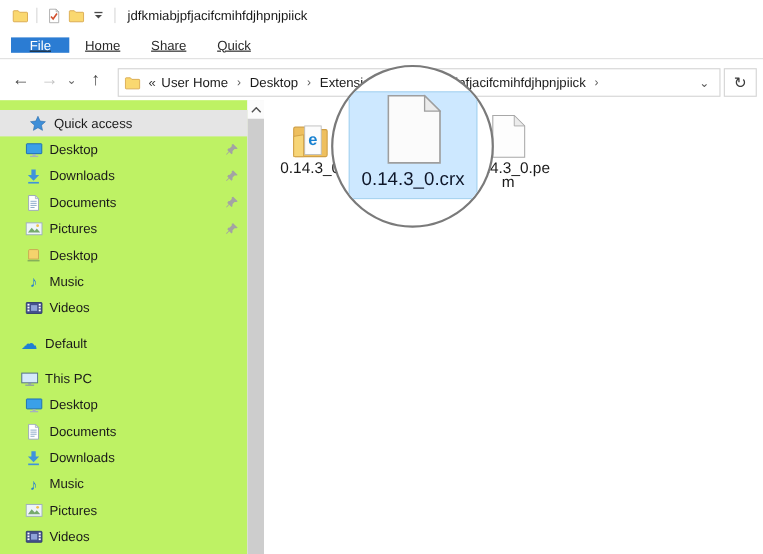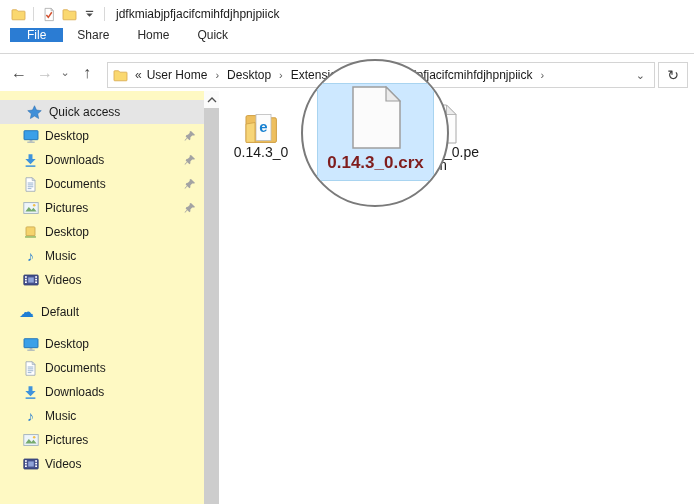--- a/index.html
+++ b/index.html
@@ -8,41 +8,41 @@
     width: 694px; height: 504px; position: relative; overflow: hidden;
     background: #fff; font-family: "Liberation Sans", sans-serif;
     font-size: 12px; color: #1a1a1a;
   }
   
   .titlebar { height: 28px; display: flex; align-items: center; padding-left: 8px; }
   .titlebar .qat-btn { display:flex; align-items:center; justify-content:center; width:20px; height:22px; }
   .vsep { width:1px; height:14px; background:#d8d8d8; margin:0 5px; }
   .title-text { margin-left: 6px; font-size: 12px; color:#1a1a1a; white-space:nowrap; }
   
-  .tabrow { height: 26px; display: flex; align-items: flex-start; border-bottom: 1px solid #d6d6d6; padding-left: 10px; background:#fff; }
+  .tabrow { height: 26px; display: flex; align-items: center; border-bottom: 1px solid #d6d6d6; padding-left: 10px; background:#fff;text-decoration:underline; }
   .tab { padding: 0 14px; display: flex; align-items: center; font-size: 12px; color: #2a2a2a; cursor: default; }
   .tab.file { background: #2b7cd3; color: #fff; padding: 0 17px; }
   
   .toolbar { height: 37px; position: relative; background:#fff; }
   .navbtn { position:absolute; top:0; height:37px; display:flex; align-items:center; justify-content:center; color:#4a4a4a; }
   .nb-back { left:6px; width:26px; font-size:16px; }
   .nb-fwd { left:32px; width:26px; font-size:16px; color:#c3c3c3; }
   .nb-recent { left:56px; width:18px; font-size:11px; color:#6a6a6a; }
   .nb-up { left:74px; width:26px; font-size:16px; }
   .addrbox { position:absolute; left:107px; top:8px; width:548px; height:26px; border:1px solid #d4d4d4; background:#fff; display:flex; align-items:center; padding-left:5px; }
   .addr-folder { display:flex; align-items:center; margin-right:4px; }
   .crumbs { display:flex; align-items:center; white-space:nowrap; overflow:hidden; }
   .crumb { padding:0 2px; }
   .crumb-sep { padding:0 6px; color:#5a5a5a; font-size:11px; }
   .crumb-overflow { padding:0 3px; color:#3a3a3a; }
   .addr-dd { margin-left:auto; padding-right:9px; color:#5a5a5a; font-size:11px; }
   .refreshbox { position:absolute; left:658px; top:8px; width:30px; height:26px; border:1px solid #d4d4d4; background:#fff; display:flex; align-items:center; justify-content:center; font-size:14px; color:#3c3c3c; }
   
   .bodyrow { display:flex; height:413px; }
-  .nav { width:204px; padding-top:9px; background:#fef9c3; flex:none; }
+  .nav { width:225px; padding-top:9px; background:#bef264; flex:none; }
   .nav-row { height:24px; display:flex; align-items:center; position:relative; cursor:default; }
   .nav-row .nicon { width:17px; height:16px; display:flex; align-items:center; justify-content:center; margin-right:6px; flex:none; }
   .nav-row .lbl { font-size:12px; color:#1a1a1a; white-space:nowrap; }
   .lv-qa { padding-left:26px; }
   .lv-child { padding-left:22px; }
   .lv-root { padding-left:18px; }
   .qa-active { background:#e5e5e5; }
   .pin { position:absolute; right:8px; top:6px; }
   .nav-gap { height:8px; }
   .glyph-ico { font-size:14px; color:#2a7fd0; line-height:1; }
@@ -55,21 +55,21 @@
   .main { flex:1; position:relative; background:#fff; }
   .file-item { position:absolute; width:72px; text-align:center; }
   .icon-slot { height:44px; display:flex; align-items:flex-end; justify-content:center; }
   .flabel { margin-top:2px; font-size:14px; line-height:13px; color:#1a1a1a; }
   
   .magnifier { position:absolute; left:301px; top:59px; width:148px; height:148px;
     border-radius:50%; background:#fff; border:2px solid #7a7a7a; overflow:hidden; z-index:40; }
   .mag-sel { position:absolute; left:14px; top:22px; width:117px; height:98px;
     background:#cde8ff; border:1px solid #a9d4f0; }
   .mag-doc { position:absolute; left:34px; top:2px; }
-  .mag-label { position:absolute; left:-10px; right:-10px; top:69px; text-align:center; font-size:17px; color:#7f1d1d; white-space:nowrap;font-weight:bold; }
+  .mag-label { position:absolute; left:-10px; right:-10px; top:69px; text-align:center; font-size:17px; color:#0f172a; white-space:nowrap; }
   svg { display:block; }
   .defs { position:absolute; width:0; height:0; overflow:hidden; }
 </style>
 </head>
 <body>
 
 <svg class="defs" xmlns="http://www.w3.org/2000/svg">
   <symbol id="i-folder" viewBox="0 0 16 14">
     <path d="M1 3.2 L1 2.6 C1 2.2 1.3 1.9 1.7 1.9 L5.9 1.9 L7.3 3.4 L14.3 3.4 C14.7 3.4 15 3.7 15 4.1 L15 12 C15 12.4 14.7 12.7 14.3 12.7 L1.7 12.7 C1.3 12.7 1 12.4 1 12 Z" fill="#fad870" stroke="#d9a94f" stroke-width="0.9"></path>
   </symbol>
@@ -154,22 +154,22 @@
         <svg width="11" height="8">
           <use href="#i-qatchev"></use>
         </svg>
       </span>
     <span class="vsep"></span>
     <span class="title-text">jdfkmiabjpfjacifcmihfdjhpnjpiick</span>
   </div>
 
   <div class="tabrow">
     <span class="tab file">File</span>
+    <span class="tab">Home</span>
     <span class="tab">Share</span>
-    <span class="tab">Home</span>
     <span class="tab">Quick</span>
   </div>
 
   <div class="toolbar">
     <span class="navbtn nb-back">←</span>
     <span class="navbtn nb-fwd">→</span>
     <span class="navbtn nb-recent">⌄</span>
     <span class="navbtn nb-up">↑</span>
 
     <div class="addrbox">
@@ -276,20 +276,28 @@
             </svg>
           </span>
         <span class="lbl">Videos</span>
       </div>
       <div class="nav-gap"></div>
       <div class="nav-row lv-root">
         <span class="nicon cloud-ico">☁</span>
         <span class="lbl">Default</span>
       </div>
       <div class="nav-gap"></div>
+      <div class="nav-row lv-root">
+        <span class="nicon">
+            <svg width="16" height="16">
+              <use href="#i-pc"></use>
+            </svg>
+          </span>
+        <span class="lbl">This PC</span>
+      </div>
       <div class="nav-row lv-child">
         <span class="nicon">
             <svg width="16" height="16">
               <use href="#i-monitor"></use>
             </svg>
           </span>
         <span class="lbl">Desktop</span>
       </div>
       <div class="nav-row lv-child">
         <span class="nicon">

